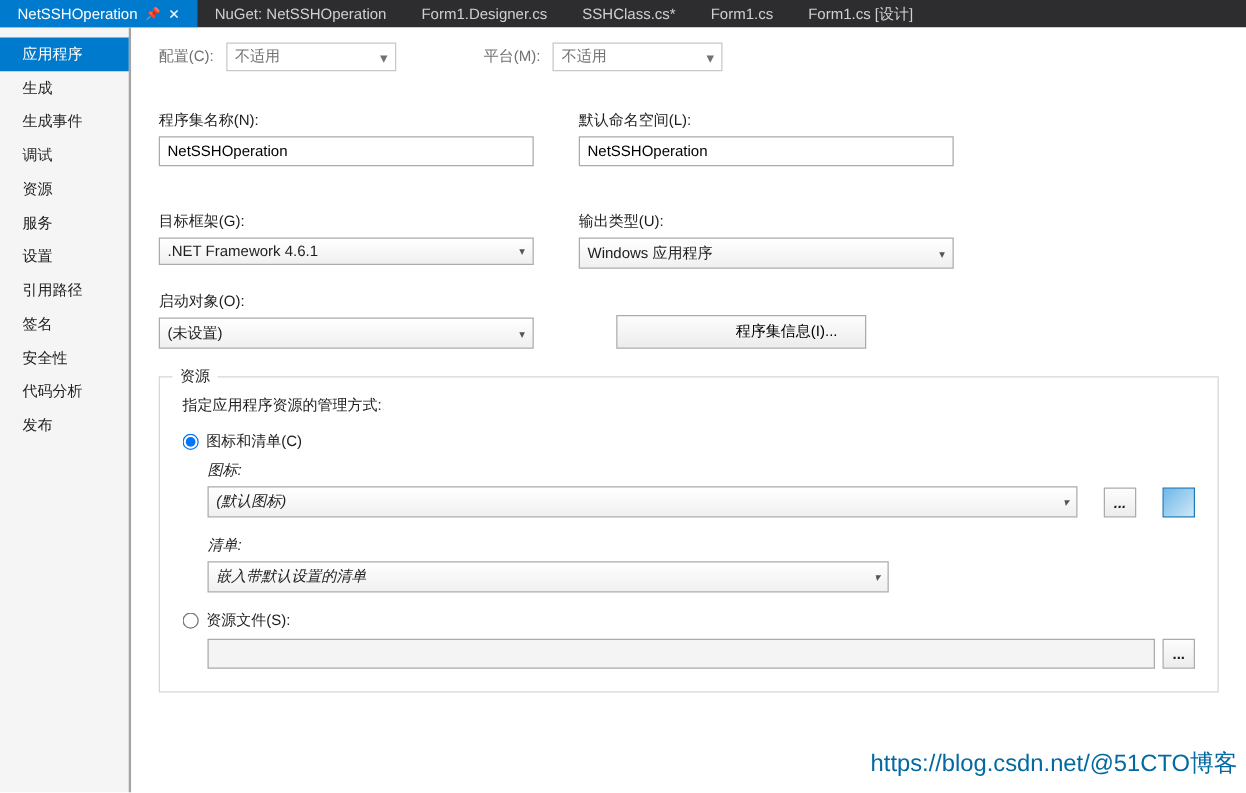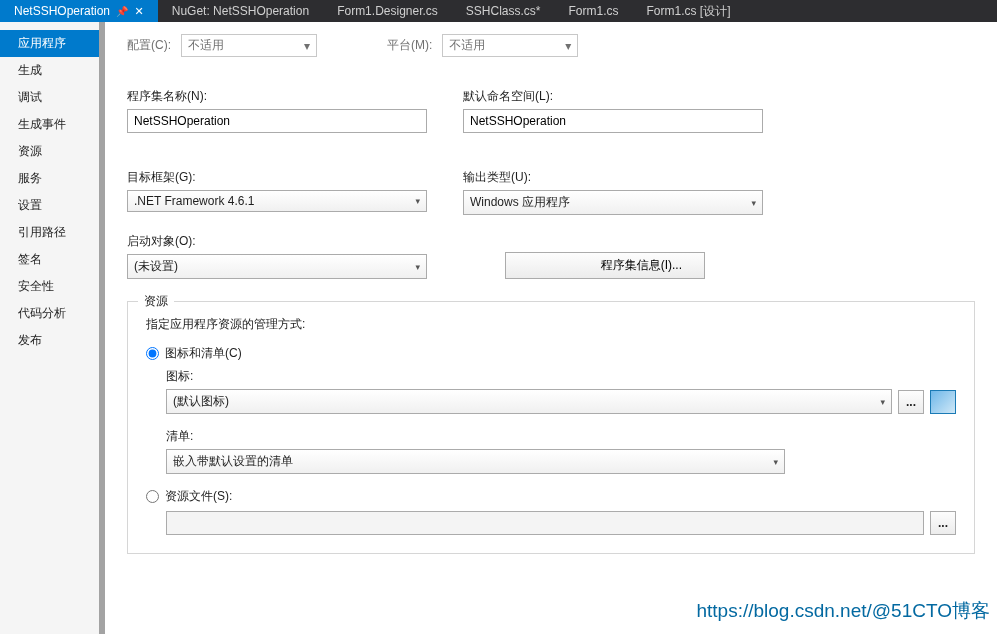--- a/index.html
+++ b/index.html
@@ -5,47 +5,47 @@
 * { box-sizing: border-box; margin: 0; padding: 0; font-family: "Microsoft YaHei", "Segoe UI", Tahoma, sans-serif; font-size: 12px; }
 body { background: #fff; color: #1e1e1e; width: 997px; height: 634px; overflow: hidden; }
 
 .tabbar { display: flex; background: #2d2d30; height: 22px; align-items: stretch; }
 .tab { color: #d0d0d0; padding: 3px 14px; display: flex; align-items: center; gap: 6px; cursor: pointer; white-space: nowrap; }
 .tab.active { background: #007acc; color: #fff; }
 .tab.active .close { color: #fff; font-size: 11px; }
 .tab .pin { font-size: 10px; }
 
 .content { display: flex; height: calc(100% - 22px); }
-.sidebar { width: 105px; background: #f5f5f5; border-right: 6px solid #a3a3a3; padding-top: 8px; }
+.sidebar { width: 105px; background: #f5f5f5; border-right: 2px solid #a3a3a3; padding-top: 8px; }
 .sidebar-item { padding: 5px 12px 5px 18px; color: #1e1e1e; cursor: pointer; }
 .sidebar-item.active { background: #007acc; color: #fff; }
 
 .main { flex: 1; padding: 12px 22px; background: #fff; overflow: auto; }
 .row-top { display: flex; align-items: center; gap: 10px; margin-bottom: 31px; }
 .row-top .lbl { color: #717171; }
 .row-top .sel { border: 1px solid #c8c8c8; background: #fff; color: #717171; padding: 2px 6px; width: 136px; display: inline-flex; justify-content: space-between; align-items: center; }
 .row-top .sep { width: 50px; }
 
 .form-grid { display: grid; grid-template-columns: 300px 300px; column-gap: 18px; row-gap: 12px; margin-bottom: 18px; gap: 36px; }
 .field-label { color: #1e1e1e; margin-bottom: 4px; display: block; }
 .text-input { width: 100%; border: 1px solid #ababab; padding: 4px 6px; font-size: 12px; background: #fff; }
 .select { width: 100%; border: 1px solid #ababab; padding: 3px 6px; background: linear-gradient(#fff,#f0f0f0); display: flex; justify-content: space-between; align-items: center; cursor: pointer; }
 .select .arrow { font-size: 9px; color: #555; }
-.startup-row { display: grid; grid-template-columns: 300px 300px; column-gap: 28px; align-items: end; margin-bottom: 22px; }
+.startup-row { display: grid; grid-template-columns: 300px 300px; column-gap: 16px; align-items: end; margin-bottom: 22px; }
 .btn { border: 1px solid #ababab; background: linear-gradient(#fdfdfd,#ececec); padding: 4px 22px; cursor: pointer; text-align: right; }
 
 .group { border: 1px solid #d6d6d6; padding: 14px 18px 18px; position: relative; }
 .group-title { position: absolute; top: -9px; left: 10px; background: #fff; padding: 0 6px; color: #1e1e1e; }
 .group-desc { margin-bottom: 12px; }
 .radio-row { display: flex; align-items: center; gap: 6px; margin-bottom: 6px; }
 .radio-row input { margin: 0; }
 .radio-desc { margin-left: 20px; color: #1e1e1e; line-height: 1.7; margin-bottom: 14px; max-width: 560px; }
-.subfield { margin-left: 20px; margin-bottom: 14px; }
+.subfield { margin-left: 20px; margin-bottom: 14px; font-style: italic; }
 .subfield .field-label { margin-bottom: 4px; }
-.icon-row { display: flex; gap: 6px; align-items: center; }
+.icon-row { display: flex; gap: 21px; align-items: center; }
 .icon-row .select { flex: 1; }
 .small-btn { width: 26px; height: 24px; border: 1px solid #ababab; background: linear-gradient(#fdfdfd,#ececec); display: flex; align-items: center; justify-content: center; cursor: pointer; font-weight: bold; }
 .preview-swatch { width: 26px; height: 24px; border: 1px solid #1a7ab5; background: linear-gradient(135deg,#6fb7e9,#cfe8f7); }
 .resfile-row { display:flex; gap:6px; align-items:center; margin-left:20px; }
 .resfile-row .text-input { flex:1; background:#f4f4f4; color:#888; }
 
 .watermark { position: absolute; right: 7px; bottom: 10px; color: #0369a1; font-size: 19px; pointer-events: none; }
 </style>
 </head>
 <body>
@@ -70,22 +70,22 @@
     </div>
   <div class="tab">
       <span>Form1.cs [设计]</span>
     </div>
 </div>
 
 <div class="content">
   <div class="sidebar">
     <div class="sidebar-item active">应用程序</div>
     <div class="sidebar-item">生成</div>
+    <div class="sidebar-item">生成事件</div>
     <div class="sidebar-item">调试</div>
-    <div class="sidebar-item">生成事件</div>
     <div class="sidebar-item">资源</div>
     <div class="sidebar-item">服务</div>
     <div class="sidebar-item">设置</div>
     <div class="sidebar-item">引用路径</div>
     <div class="sidebar-item">签名</div>
     <div class="sidebar-item">安全性</div>
     <div class="sidebar-item">代码分析</div>
     <div class="sidebar-item">发布</div>
   </div>
 
@@ -159,21 +159,21 @@
             <span>(默认图标)</span>
             <span class="arrow">▾</span>
           </div>
           <div class="small-btn">...</div>
           <div class="preview-swatch"></div>
         </div>
       </div>
 
       <div class="subfield">
         <label class="field-label">清单:</label>
-        <div class="select" style="width:619px;">
+        <div class="select" style="width:545px;">
           <span>嵌入带默认设置的清单</span>
           <span class="arrow">▾</span>
         </div>
       </div>
 
       <div class="radio-row">
         <input type="radio" name="res" style="">
         <label>资源文件(S):</label>
       </div>
       <div class="resfile-row">

